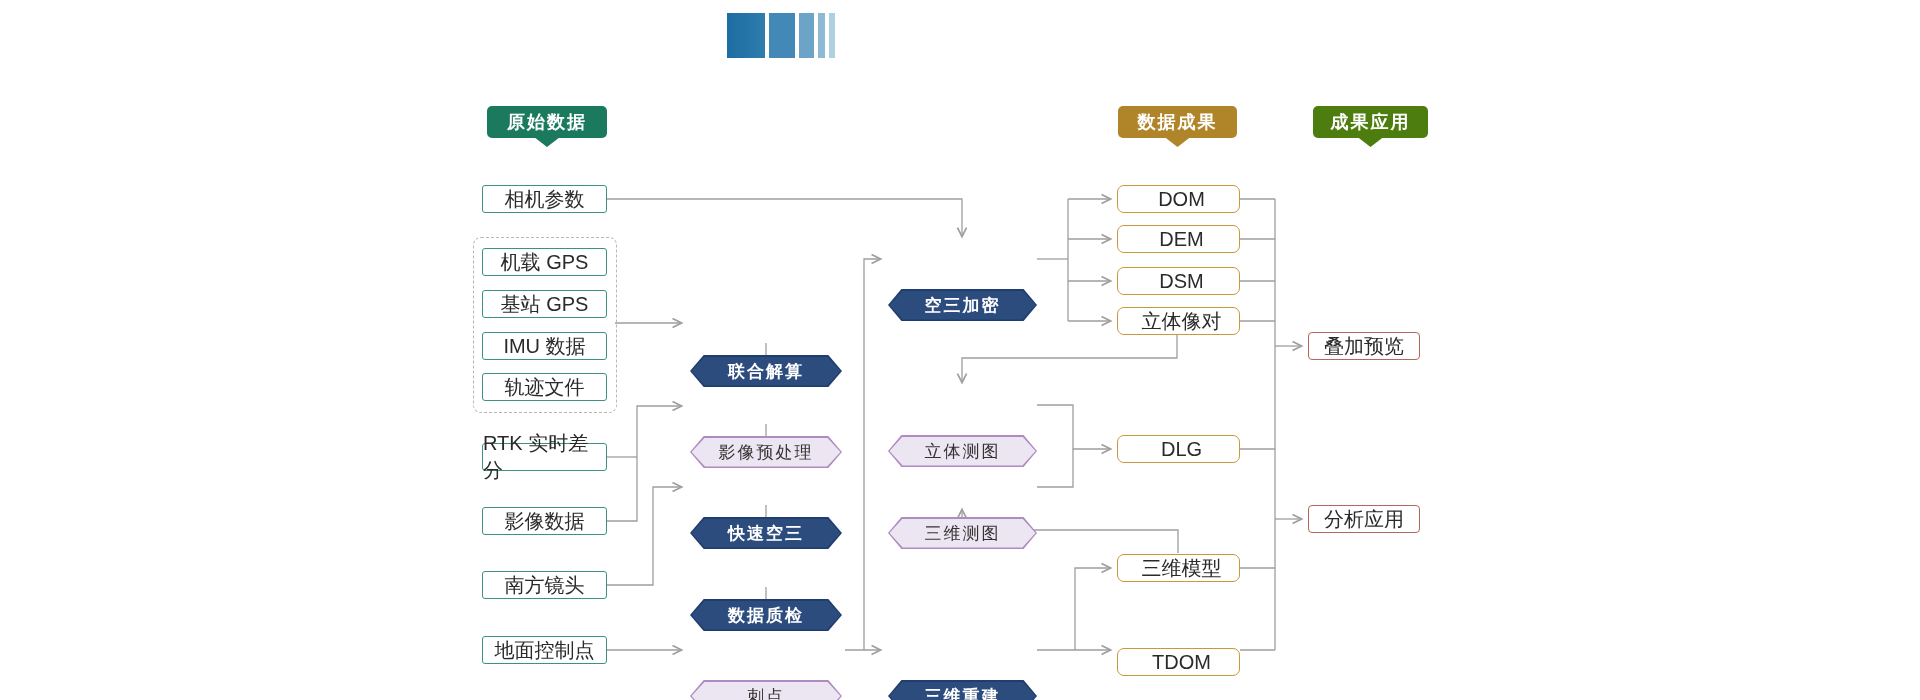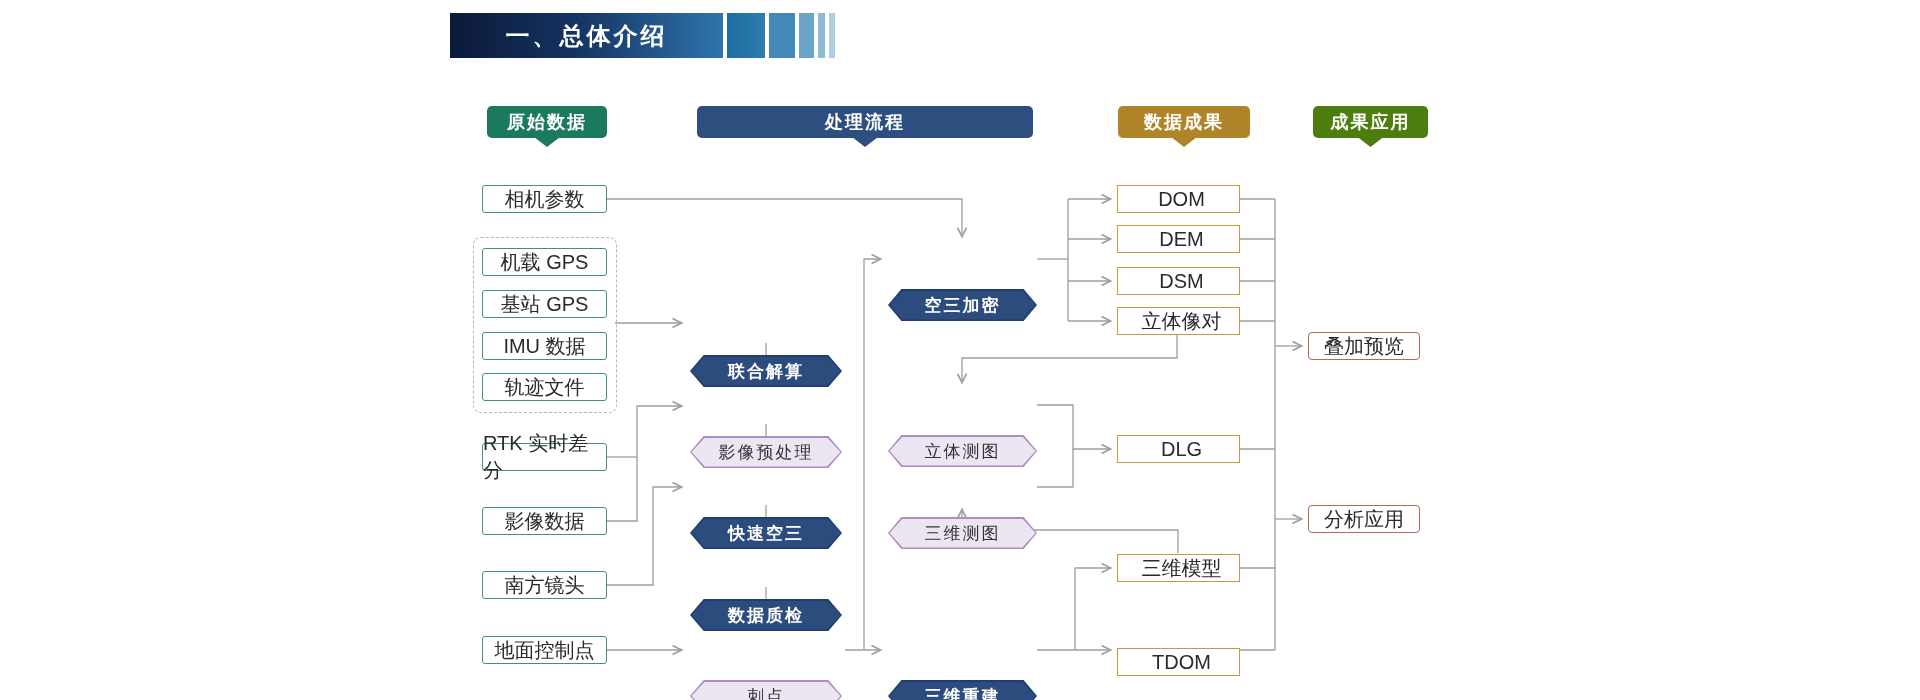--- a/index.html
+++ b/index.html
@@ -20,29 +20,29 @@
 
   
   .hdr{position:absolute;top:106px;height:32px;border-radius:5px;
        display:flex;align-items:center;justify-content:center;
        color:#fff;font-size:18px;font-weight:bold;letter-spacing:2px;}
   .hdr::after{content:"";position:absolute;top:31px;left:50%;transform:translateX(-50%);
        width:26px;height:10px;background:inherit;
        clip-path:polygon(0 0,100% 0,50% 100%);}
   .hdr-raw{left:487px;width:120px;background:#1b7a5e;}
   .hdr-proc{left:697px;width:336px;background:#2d4f80;}
-  .hdr-res{left:1118px;width:132px;background:#b08428;}
+  .hdr-res{left:1118px;width:119px;background:#b08428;}
   .hdr-app{left:1313px;width:115px;background:#4d7c0f;}
 
   
   .bx{position:absolute;height:28px;background:#fff;box-sizing:border-box;
       display:flex;align-items:center;justify-content:center;
       font-size:20px;color:#2a2a2a;}
   .raw{left:482px;width:125px;border:1px solid #3d9183;border-radius:3px;}
-  .res{left:1117px;width:123px;border:1px solid #c9973e;border-radius:0;padding-left:6px;}
+  .res{left:1117px;width:123px;border:1px solid #c9973e;border-radius:7px;padding-left:6px;}
   .app{left:1308px;width:112px;border:1px solid #b4685a;border-radius:4px;}
   .grp{position:absolute;left:473px;top:237px;width:142px;height:174px;
        border:1px dashed #b7b7b7;border-radius:8px;}
 
   
   .hex{position:absolute;height:32px;margin-top:46px;}
   .hex .o,.hex .i{position:absolute;
        clip-path:polygon(0 50%,9% 0,91% 0,100% 50%,91% 100%,9% 100%);}
   .hex .o{inset:0;}
   .hex .i{inset:1.5px;}
@@ -57,31 +57,27 @@
   .c1{left:690px;width:152px;}
   .c2{left:888px;width:149px;}
 
   svg.wires{position:absolute;left:0;top:0;pointer-events:none;}
 </style>
 </head>
 <body>
 
 <div class="stage">
 
-  <div class="banner">
-    <span>一、总体介绍</span>
-  </div>
   <div class="stripe s1"></div>
   <div class="stripe s2"></div>
   <div class="stripe s3"></div>
   <div class="stripe s4"></div>
   <div class="stripe s5"></div>
 
   <div class="hdr hdr-raw">原始数据</div>
-  <div class="hdr hdr-proc">处理流程</div>
   <div class="hdr hdr-res">数据成果</div>
   <div class="hdr hdr-app">成果应用</div>
 
   <svg class="wires" width="1920" height="700" viewBox="0 0 1920 700">
     <defs>
       <marker id="ar" markerWidth="10" markerHeight="10" refX="7.5" refY="4.5" orient="auto">
         <path d="M1,1 L8,4.5 L1,8" fill="none" stroke="#9e9e9e" stroke-width="1.3"></path>
       </marker>
     </defs>
     <g fill="none" stroke="#9e9e9e" stroke-width="1.3">

